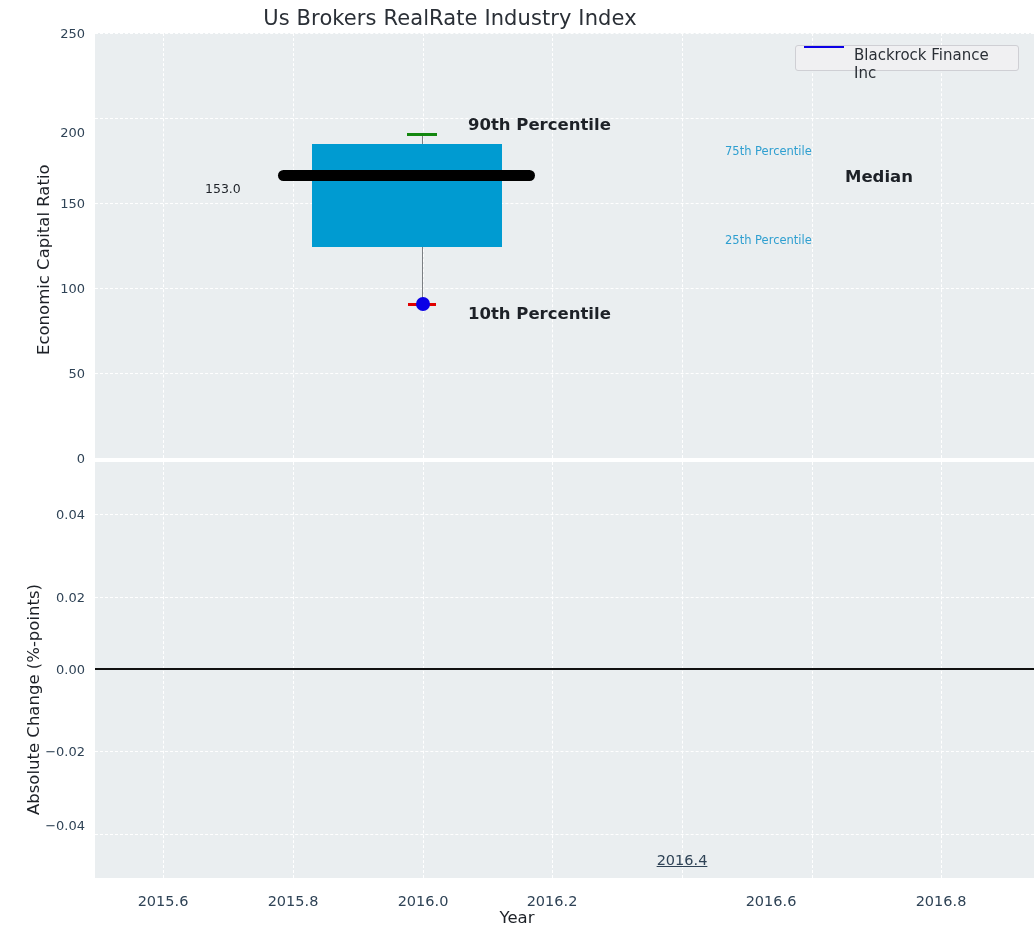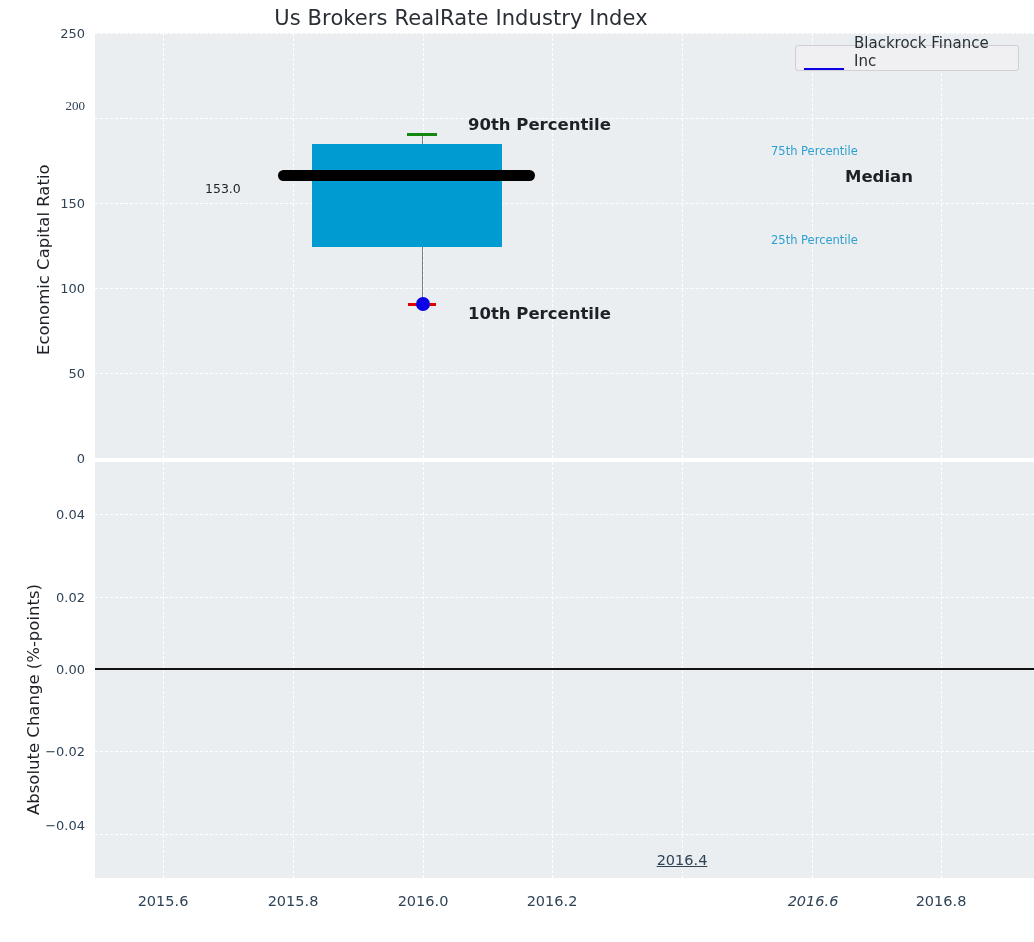--- a/index.html
+++ b/index.html
@@ -12,21 +12,21 @@
     width: 1034px;
     height: 942px;
     background: #ffffff;
     font-family: "DejaVu Sans", sans-serif;
     overflow: hidden;
   }
 
   
   .chart-title {
     position: absolute;
-    left: 16px;
+    left: 5px;
     top: 6px;
     width: 890px;
     text-align: center;
     font-size: 21px;
     color: #2a2f36;
     letter-spacing: 0.1px;
   }
 
   
   .panel {
@@ -141,39 +141,38 @@
     white-space: nowrap;
   }
   .annot-dark {
     font-size: 16.5px;
     color: #1d2127;
     font-weight: bold;
   }
   .annot-blue {
     font-size: 11.5px;
     color: #2f9fd0;
-    margin-left: 46px;
   }
   .annot-value {
     font-size: 12.5px;
     color: #1d2127;
   }
 
   
   #legend {
     position: absolute;
     left: 795px;
     top: 45px;
     width: 224px;
     height: 26px;
     background: #f0f0f2;
     border: 1px solid #cfcfd4;
     border-radius: 3px;
     display: flex;
-    align-items: flex-end;
+    align-items: flex-start;
     padding: 0 8px;
     box-sizing: border-box;
   }
   #legend-swatch {
     width: 40px;
     height: 0;
     border-top: 2.2px solid #0b00e6;
     margin-right: 10px;
     flex: none;
   }
@@ -220,21 +219,21 @@
     <div class="annot annot-value" style="left:110px; top:148px;">153.0</div>
 
     <div class="annot annot-dark" style="left:373px; top:82px;">90th Percentile</div>
     <div class="annot annot-dark" style="left:750px; top:134px;">Median</div>
     <div class="annot annot-dark" style="left:373px; top:271px;">10th Percentile</div>
     <div class="annot annot-blue" style="left:630px; top:111px;">75th Percentile</div>
     <div class="annot annot-blue" style="left:630px; top:200px;">25th Percentile</div>
   </div>
 
   <div class="ytick-lbl" style="top:33px;">250</div>
-  <div class="ytick-lbl" style="top:106px;font-family:Liberation Serif, serif;">200</div>
+  <div class="ytick-lbl" style="top:132px;">200</div>
   <div class="ytick-lbl" style="top:203px;">150</div>
   <div class="ytick-lbl" style="top:288px;">100</div>
   <div class="ytick-lbl" style="top:373px;">50</div>
   <div class="ytick-lbl" style="top:458px;">0</div>
 
   <div class="ylabel" style="left:34px; top:355px;">Economic Capital Ratio</div>
 
   <div class="panel" id="panel-bottom">
 
     <div class="hgrid" style="top:52px;"></div>
@@ -259,22 +258,23 @@
   <div class="ytick-lbl" style="top:751px;">−0.02</div>
   <div class="ytick-lbl" style="top:825px;">−0.04</div>
 
   <div class="ylabel" style="left:24px; top:815px;">Absolute Change (%-points)</div>
 
   <div class="xtick-lbl" style="left:163px; top:893px;">2015.6</div>
   <div class="xtick-lbl" style="left:293px; top:893px;">2015.8</div>
   <div class="xtick-lbl" style="left:423px; top:893px;">2016.0</div>
   <div class="xtick-lbl" style="left:552px; top:893px;text-align:center;">2016.2</div>
   <div class="xtick-lbl" style="left:682px; top:852px;text-decoration:underline;">2016.4</div>
-  <div class="xtick-lbl" style="left:813px; top:893px;font-style:italic;">2016.6</div>
+  <div class="xtick-lbl" style="left:771px; top:893px;">2016.6</div>
   <div class="xtick-lbl" style="left:941px; top:893px;">2016.8</div>
 
+  <div class="xlabel">Year</div>
 
   <div id="legend">
     <div id="legend-swatch"></div>
     <div id="legend-label">Blackrock Finance Inc</div>
   </div>
 
 </div>
 
 </body></html>

